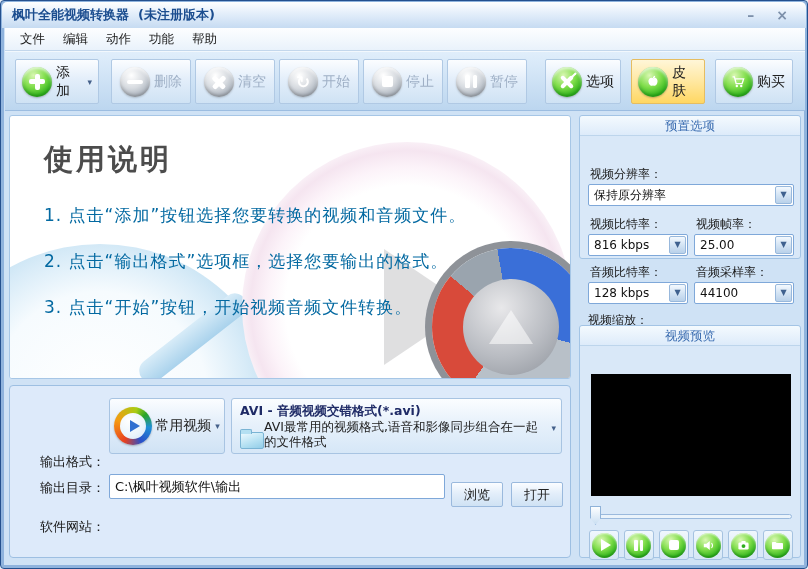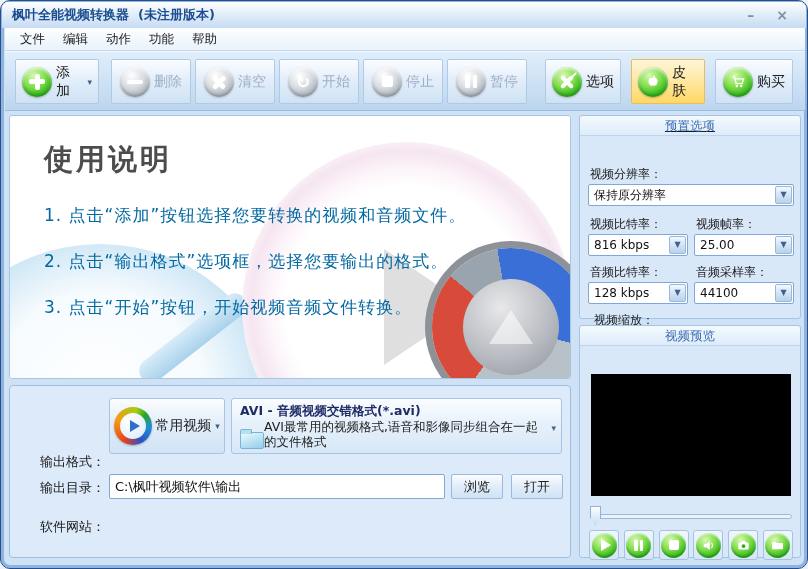--- a/index.html
+++ b/index.html
@@ -1,18 +1,18 @@
 <!DOCTYPE html>
 <html><head>
 <meta charset="utf-8">
 <style>
   html,body{margin:0;padding:0;background:#eef3f9;}
   body{width:808px;height:569px;overflow:hidden;font-family:"DejaVu Sans","Liberation Sans",sans-serif;font-size:12px;color:#1a1a1a;}
   *{box-sizing:border-box;}
-  .window{position:relative;width:808px;height:569px;background:#cfe2f5;border:1px solid #24508e;border-radius:10px;box-shadow:inset 0 0 0 3px #8fb3dd;overflow:hidden;}
+  .window{position:relative;width:808px;height:569px;background:#cfe2f5;border:1px solid #24508e;border-radius:4px;box-shadow:inset 0 0 0 3px #8fb3dd;overflow:hidden;}
 
   
   .titlebar{position:absolute;left:1px;top:1px;width:804px;height:26px;border-radius:5px 5px 0 0;background:linear-gradient(180deg,#ffffff,#e3eefa 45%,#c6dbf2);display:flex;align-items:center;padding:0 10px;}
   .title{font-weight:bold;font-size:13px;color:#1b4d8f;white-space:pre;}
   .win-controls{margin-left:auto;display:flex;gap:22px;padding-right:8px;}
   .winbtn{color:#7d90aa;font-weight:bold;font-size:14px;line-height:14px;cursor:default;}
 
   
   .menubar{position:absolute;left:4px;top:27px;width:800px;height:23px;background:linear-gradient(#fdfeff,#e9f2fb);border-bottom:1px solid #c3d7ec;display:flex;align-items:center;padding-left:6px;}
   .menu-item{padding:3px 9px;color:#1a1a1a;font-size:12.5px;}
@@ -67,40 +67,40 @@
   .wmp-inner{width:26px;height:26px;border-radius:50%;background:radial-gradient(circle at 35% 30%,#ffffff,#eaf4fc 60%,#d2e5f6);display:flex;align-items:center;justify-content:center;}
   .wmp-play{width:0;height:0;border-left:10px solid #2f6fd0;border-top:6.5px solid transparent;border-bottom:6.5px solid transparent;margin-left:3px;}
   .avi-box{position:absolute;left:221px;top:12px;width:331px;height:56px;border:1px solid #a8c4e2;border-radius:3px;background:linear-gradient(#fbfdff,#e7f1fb 45%,#d6e7f7);padding:4px 18px 2px 8px;}
   .avi-title{font-size:12.5px;font-weight:bold;color:#1f2b66;line-height:15px;white-space:nowrap;}
   .avi-row{display:flex;align-items:flex-end;margin-top:1px;}
   .folder-ic{flex:none;width:24px;height:17px;margin-top:1px;background:linear-gradient(160deg,#eefaff,#b4e0f2 60%,#92cde8);border:1px solid #7ab4d4;border-radius:2px;position:relative;}
   .folder-ic::before{content:"";position:absolute;left:-1px;top:-4px;width:10px;height:4px;background:#b4e0f2;border:1px solid #7ab4d4;border-bottom:none;border-radius:2px 2px 0 0;}
   .avi-desc{font-size:12.5px;color:#222;line-height:15px;}
   .avi-arrow{position:absolute;right:5px;top:24px;font-size:9px;color:#44608a;}
   .dir-input{position:absolute;left:99px;top:88px;width:336px;height:25px;border:1px solid #7fa8d9;border-radius:2px;background:#fff;font-family:inherit;font-size:13px;padding:2px 5px;color:#111;}
-  .sm-btn{position:absolute;top:88px;width:52px;height:25px;border:1px solid #9ab9dd;border-radius:2px;background:linear-gradient(#fbfdff,#e3eefa 45%,#cfe2f4);font-size:13px;color:#222;display:flex;align-items:center;justify-content:center;}
+  .sm-btn{position:absolute;top:96px;width:52px;height:25px;border:1px solid #9ab9dd;border-radius:2px;background:linear-gradient(#fbfdff,#e3eefa 45%,#cfe2f4);font-size:13px;color:#222;display:flex;align-items:center;justify-content:center;}
   .browse{left:441px;} .open{left:501px;}
   .weblink{position:absolute;left:99px;top:132px;font-size:13px;color:#333;text-decoration:underline;}
 
   
   .group{position:absolute;left:578px;width:222px;border:1px solid #a3c4e5;border-radius:3px;background:#d9e8f8;}
-  .g1{top:114px;height:204px;text-decoration:underline;} .g2{top:324px;height:233px;}
+  .g1{top:114px;height:144px;} .g2{top:324px;height:233px;}
   .group-title{height:20px;background:linear-gradient(#f4fafe,#ddebfa);border-bottom:1px solid #bdd5ec;border-radius:3px 3px 0 0;text-align:center;line-height:19px;color:#3a6cb0;font-size:12.5px;}
   .plabel{position:absolute;font-size:12px;color:#1a1a1a;white-space:nowrap;}
   .combo{position:absolute;height:22px;background:#fff;border:1px solid #7fa8d9;border-radius:2px;display:flex;align-items:center;}
   .combo-val{flex:1;padding:0 5px;font-size:12px;color:#111;white-space:nowrap;overflow:hidden;}
   .combo-btn{flex:none;width:17px;height:18px;margin-right:1px;border:1px solid #98b8dc;border-radius:2px;background:linear-gradient(#f4f9fe,#d4e4f4 50%,#b9d1ea);display:flex;align-items:center;justify-content:center;}
   .combo-btn i{font-style:normal;font-size:8px;color:#3f618f;line-height:8px;}
   
   .p-res-l{left:10px;top:30px;} .p-res-c{left:8px;top:48px;width:206px;}
   .p-vb-l{left:10px;top:80px;} .p-fr-l{left:116px;top:80px;}
   .p-vb-c{left:8px;top:98px;width:100px;} .p-fr-c{left:114px;top:98px;width:100px;}
   .p-ab-l{left:10px;top:128px;} .p-sr-l{left:116px;top:128px;}
   .p-ab-c{left:8px;top:146px;width:100px;} .p-sr-c{left:114px;top:146px;width:100px;}
-  .p-sc-l{left:14px;top:176px;} .p-sc-c{left:8px;top:194px;width:206px;height:20px;}
+  .p-sc-l{left:8px;top:176px;} .p-sc-c{left:8px;top:194px;width:206px;height:20px;}
   .group .rel{position:relative;width:100%;height:100%;}
 
   
   .video-screen{position:absolute;left:11px;top:28px;width:200px;height:122px;background:#000;}
   .slider{position:absolute;left:10px;top:160px;width:202px;height:20px;}
   .slider-track{position:absolute;left:0;top:8px;width:202px;height:5px;background:#eaf3fb;border:1px solid #9ab9dd;border-radius:3px;}
   .slider-thumb{position:absolute;left:0;top:0;width:11px;height:19px;background:linear-gradient(#fdfeff,#cadff2);border:1px solid #8fb2d8;clip-path:polygon(0 0,100% 0,100% 62%,50% 100%,0 62%);}
   .pb-row{position:absolute;left:9px;top:184px;width:204px;display:flex;justify-content:space-between;}
   .pbtn{width:30px;height:30px;border:1px solid #a5c2e0;border-radius:3px;background:linear-gradient(#f0f7fd,#d5e6f6);display:flex;align-items:center;justify-content:center;}
   .pgi{width:25px;height:25px;border-radius:50%;background:radial-gradient(circle at 38% 28%,#d9f7b2,#7fdd4a 42%,#34b51f 72%,#1f9b10);box-shadow:inset 0 -2px 2px rgba(0,90,0,.35),inset 0 1px 2px rgba(255,255,255,.75);display:flex;align-items:center;justify-content:center;position:relative;}

